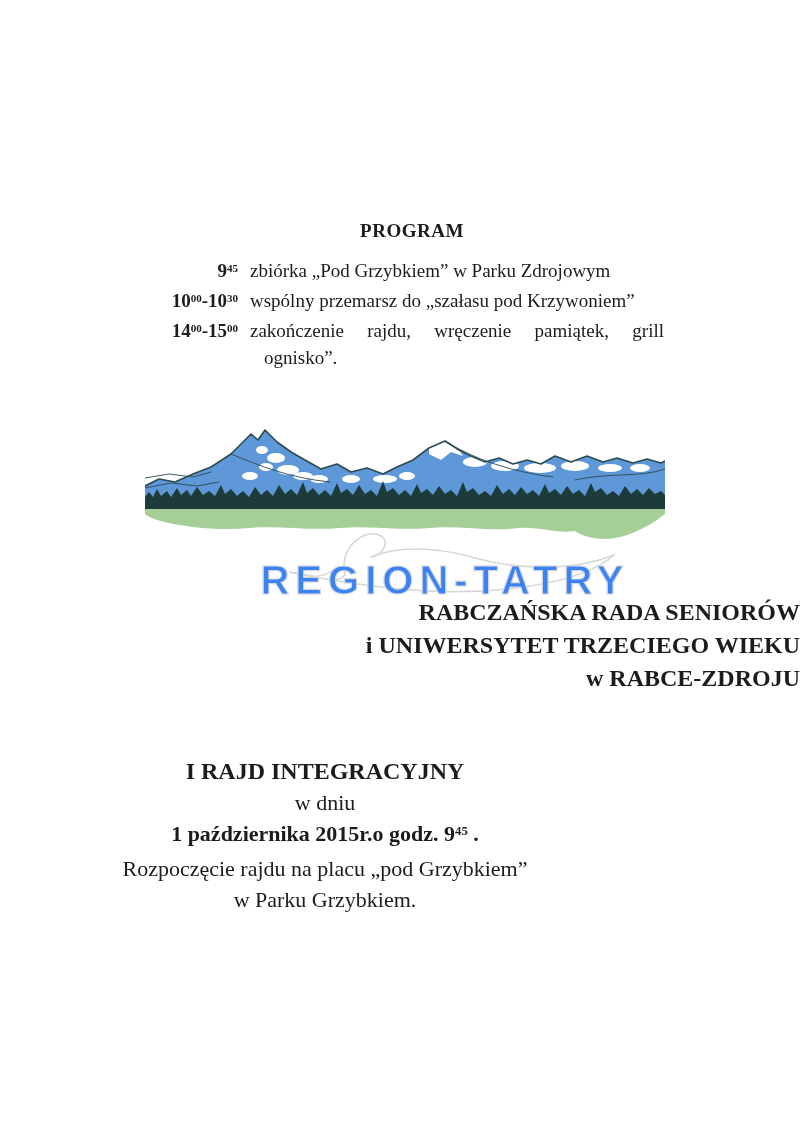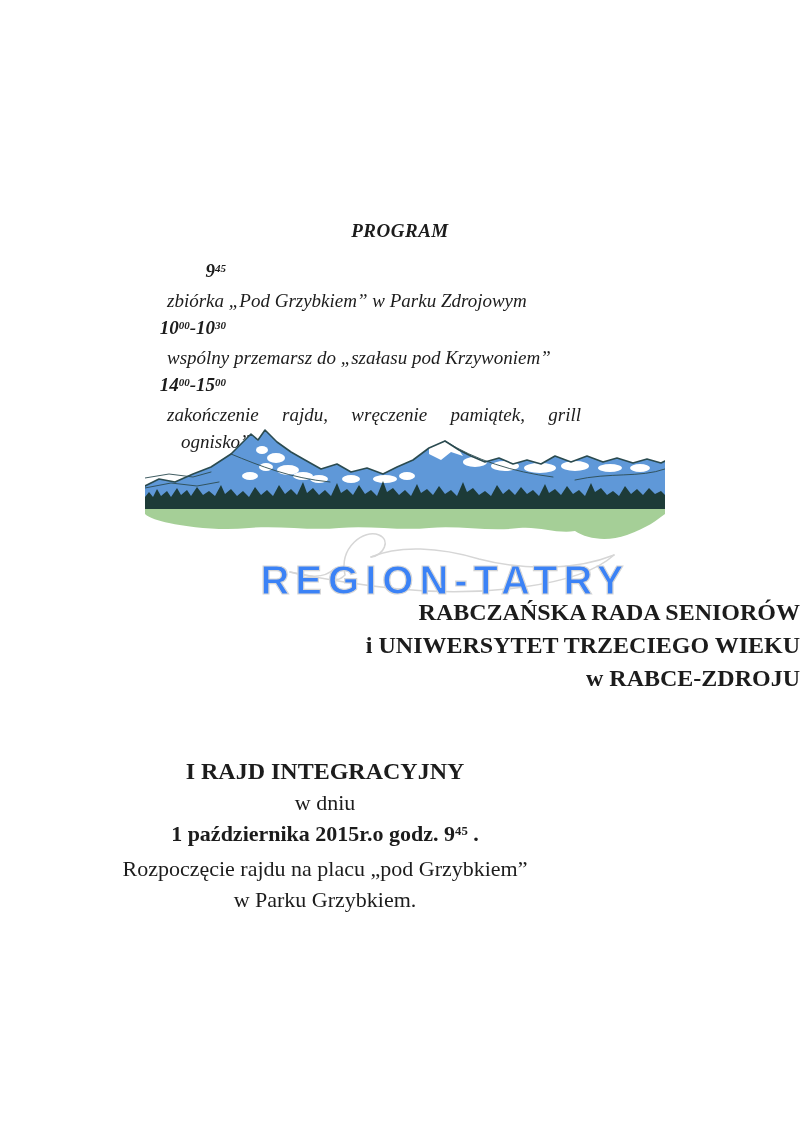--- a/index.html
+++ b/index.html
@@ -6,33 +6,33 @@
   html,body { background:#ffffff; }
   body{
     width:800px; height:1132px;
     font-family:"Liberation Serif","DejaVu Serif",serif;
     color:var(--text-color,#1c1c1c);
     position:relative; overflow:hidden;
   }
   .page{ position:absolute; inset:0; background:var(--page-bg,#ffffff); }
 
   
-  .program{ position:absolute; top:221px; left:148px; width:504px;font-style:italic; }
+  .program{ position:absolute; top:221px; left:160px; width:504px; }
   .program-title{
     text-align:center; font-size:19px; font-weight:bold;
     letter-spacing:0.5px; line-height:20px;
   }
   .sched{ margin-top:16px; }
-  .srow{ display:flex; align-items:flex-start; line-height:27px; font-size:19px;flex-direction:column; }
+  .srow{ display:flex; align-items:flex-start; line-height:27px; font-size:19px; }
   .stime{
     width:78px; text-align:right; font-weight:bold; white-space:nowrap;
     flex:none;
   }
   .sdesc{
-    margin-left:19px; width:414px; text-align:left;
+    margin-left:12px; width:414px; text-align:left;
   }
   .sdesc.justify{
     text-align:justify;
     padding-left:14px; text-indent:-14px;
   }
   .sup{ font-size:0.58em; position:relative; top:-0.48em; }
 
   
   .art{ position:absolute; top:422px; left:145px; width:520px; height:132px; }
   .art svg{ display:block; width:520px; height:132px; }

